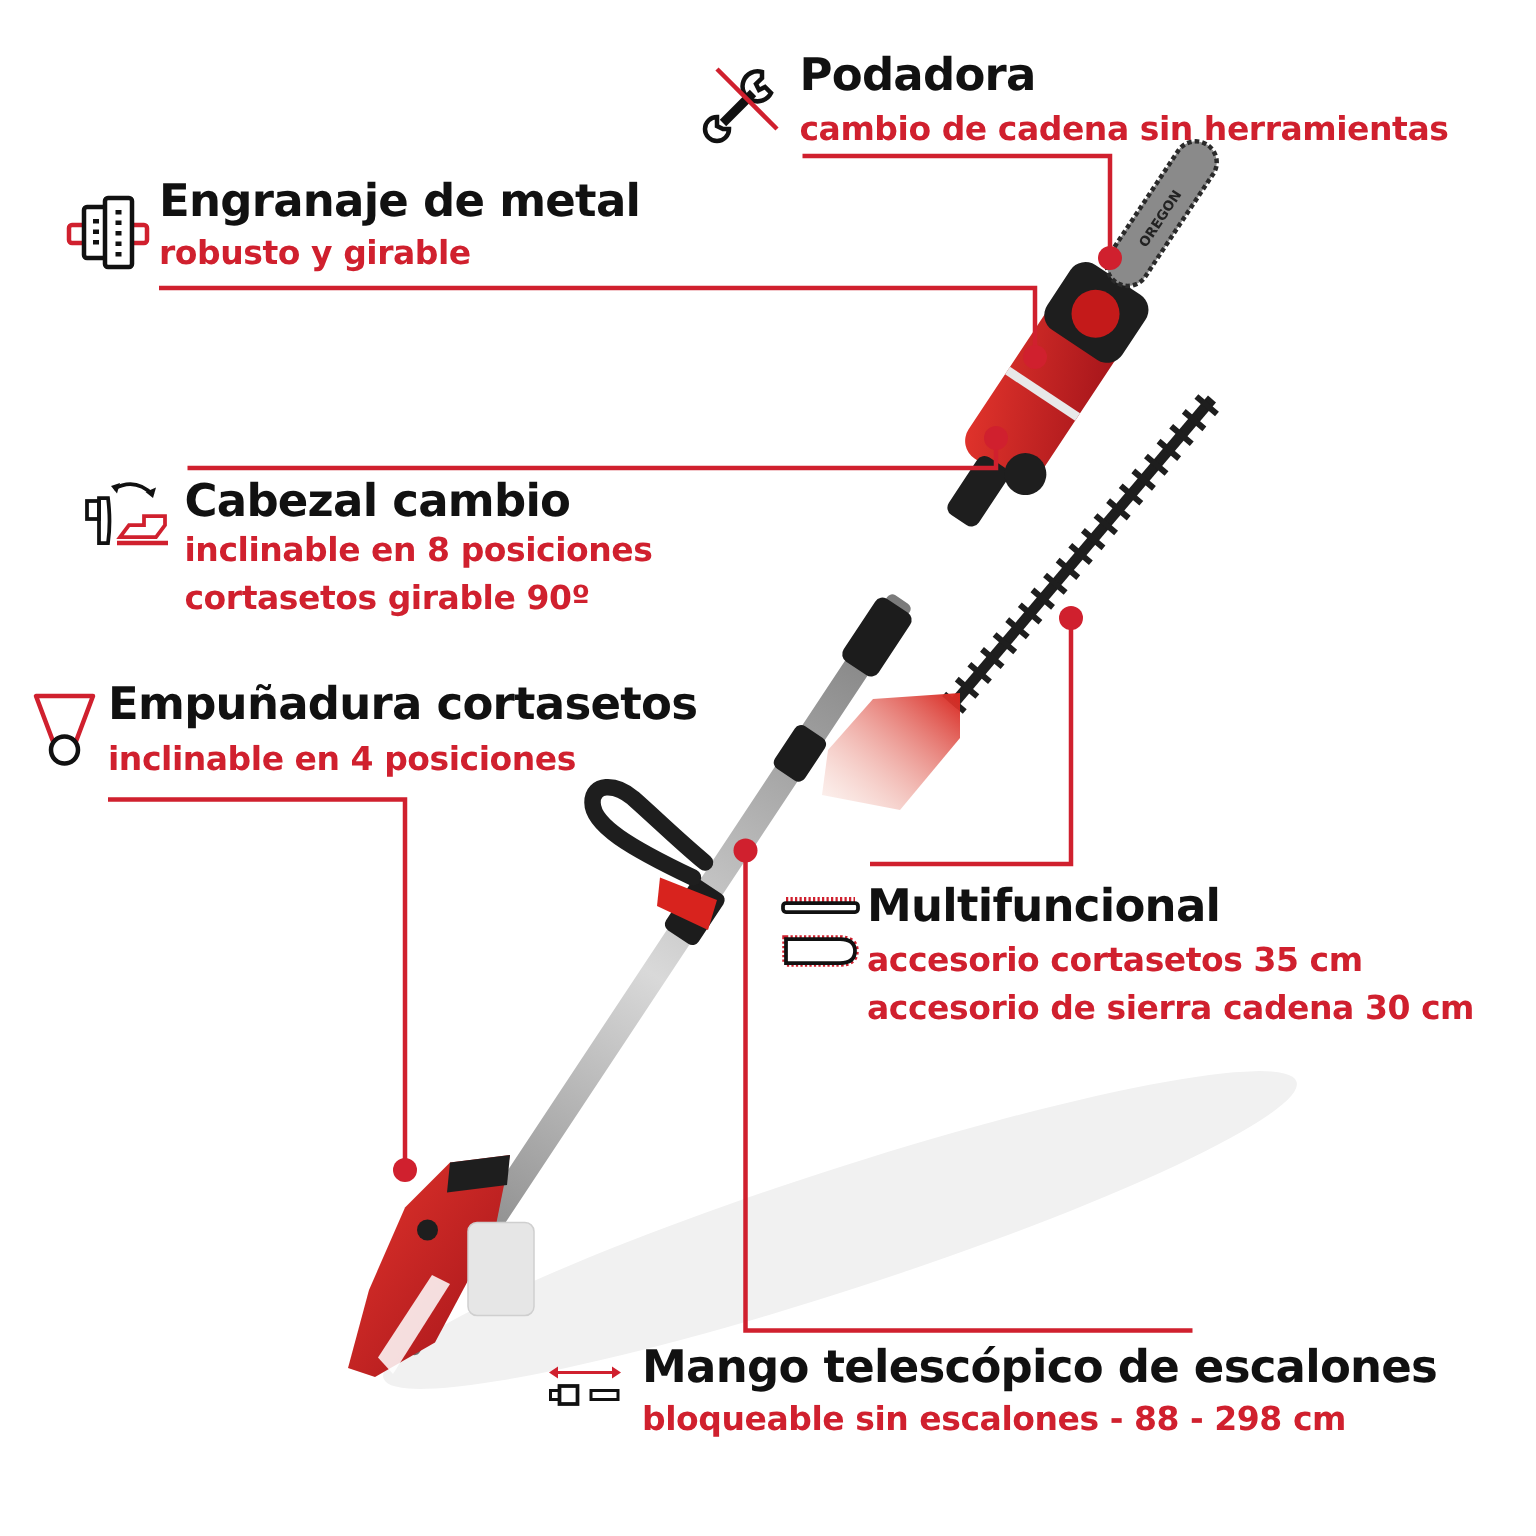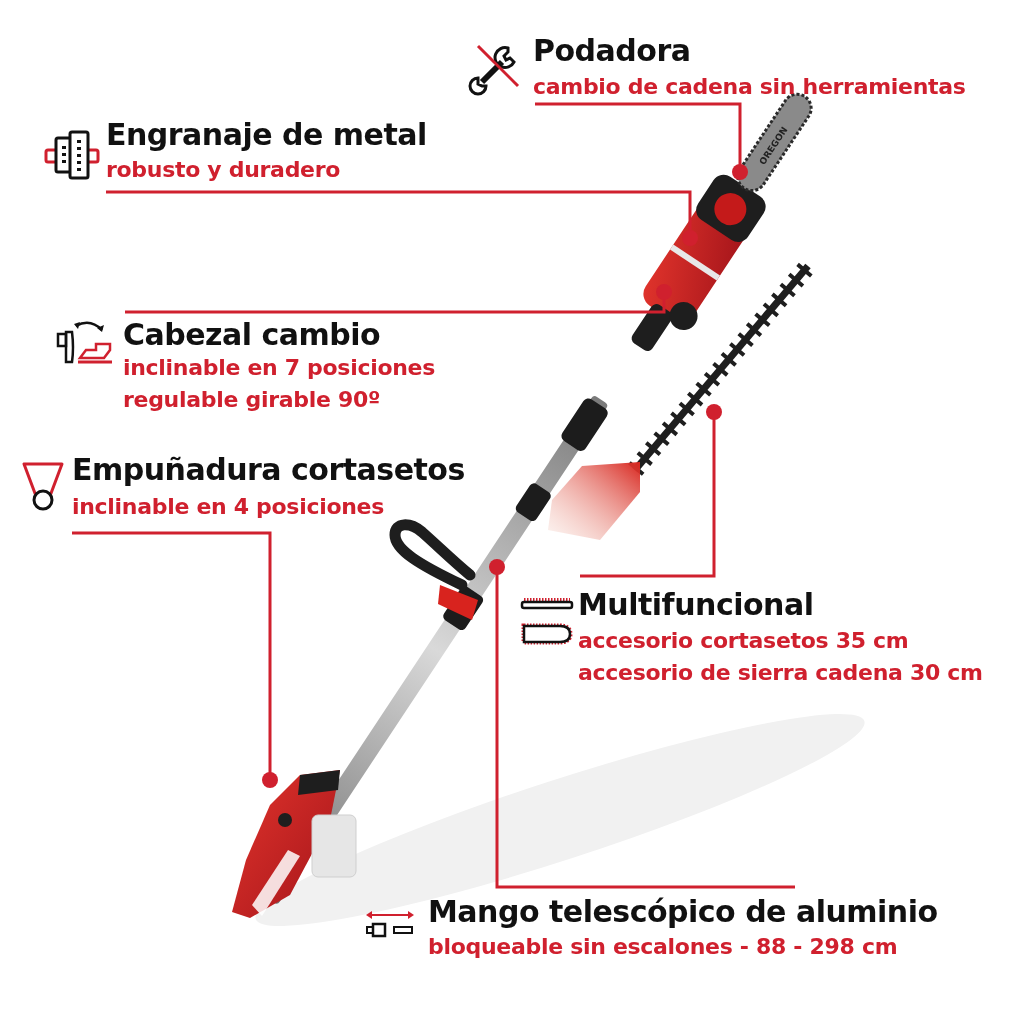--- a/index.html
+++ b/index.html
@@ -111,36 +111,36 @@
         <rect x="18" y="30" width="4" height="3"></rect>
     <rect x="33" y="10" width="4" height="3"></rect>
         <rect x="33" y="17" width="4" height="3"></rect>
         <rect x="33" y="24" width="4" height="3"></rect>
         <rect x="33" y="31" width="4" height="3"></rect>
         <rect x="33" y="38" width="4" height="3"></rect>
       </g>
   </svg>
 </div>
 <div class="abs title" style="left:106px;top:118px">Engranaje de metal</div>
-<div class="abs sub" style="left:106px;top:155px">robusto y duradero</div>
+<div class="abs sub" style="left:106px;top:155px">robusto y girable</div>
 
 <div class="icon" style="left:56px;top:318px">
   <svg width="58" height="48" viewBox="0 0 58 48">
     <path d="M20 8 Q34 0 46 12" fill="none" stroke="#111" stroke-width="2.5"></path>
     <path d="M18 6 L24 4 L22 11 Z" fill="#111"></path>
       <path d="M46 14 L48 7 L41 10 Z" fill="#111"></path>
     <rect x="2" y="16" width="8" height="12" fill="none" stroke="#111" stroke-width="2.5"></rect>
     <path d="M10 14 L16 14 Q18 30 16 44 L10 44 Z" fill="none" stroke="#111" stroke-width="2.5"></path>
     <path d="M24 40 L30 32 L40 32 L40 26 L54 26 L54 32 L48 40 Z" fill="none" stroke="#d0202e" stroke-width="2.5"></path>
     <line x1="22" y1="44" x2="56" y2="44" stroke="#d0202e" stroke-width="3"></line>
   </svg>
 </div>
 <div class="abs title" style="left:123px;top:318px">Cabezal cambio</div>
-<div class="abs sub" style="left:123px;top:353px">inclinable en 7 posiciones</div>
-<div class="abs sub" style="left:123px;top:385px">regulable girable 90º</div>
+<div class="abs sub" style="left:123px;top:353px">inclinable en 8 posiciones</div>
+<div class="abs sub" style="left:123px;top:385px">cortasetos girable 90º</div>
 
 <div class="icon" style="left:20px;top:460px">
   <svg width="46" height="54" viewBox="0 0 46 54">
     <path d="M4 4 L42 4 L30 36 L16 36 Z" fill="none" stroke="#d0202e" stroke-width="3" stroke-linejoin="round"></path>
     <circle cx="23" cy="40" r="9" fill="#fff" stroke="#111" stroke-width="3"></circle>
   </svg>
 </div>
 <div class="abs title" style="left:72px;top:453px">Empuñadura cortasetos</div>
 <div class="abs sub" style="left:72px;top:492px">inclinable en 4 posiciones</div>
 
@@ -159,14 +159,14 @@
 <div class="icon" style="left:364px;top:910px">
   <svg width="52" height="30" viewBox="0 0 52 30">
     <line x1="4" y1="5" x2="48" y2="5" stroke="#d0202e" stroke-width="2"></line>
     <path d="M2 5 L8 1 L8 9 Z" fill="#d0202e"></path>
       <path d="M50 5 L44 1 L44 9 Z" fill="#d0202e"></path>
     <rect x="3" y="17" width="6" height="6" fill="none" stroke="#111" stroke-width="2"></rect>
     <rect x="9" y="14" width="12" height="12" fill="#fff" stroke="#111" stroke-width="2.5"></rect>
     <rect x="30" y="17" width="18" height="6" fill="none" stroke="#111" stroke-width="2"></rect>
   </svg>
 </div>
-<div class="abs title" style="left:428px;top:895px">Mango telescópico de aluminio</div>
+<div class="abs title" style="left:428px;top:895px">Mango telescópico de escalones</div>
 <div class="abs sub" style="left:428px;top:932px">bloqueable sin escalones - 88 - 298 cm</div>
 
 </body></html>

